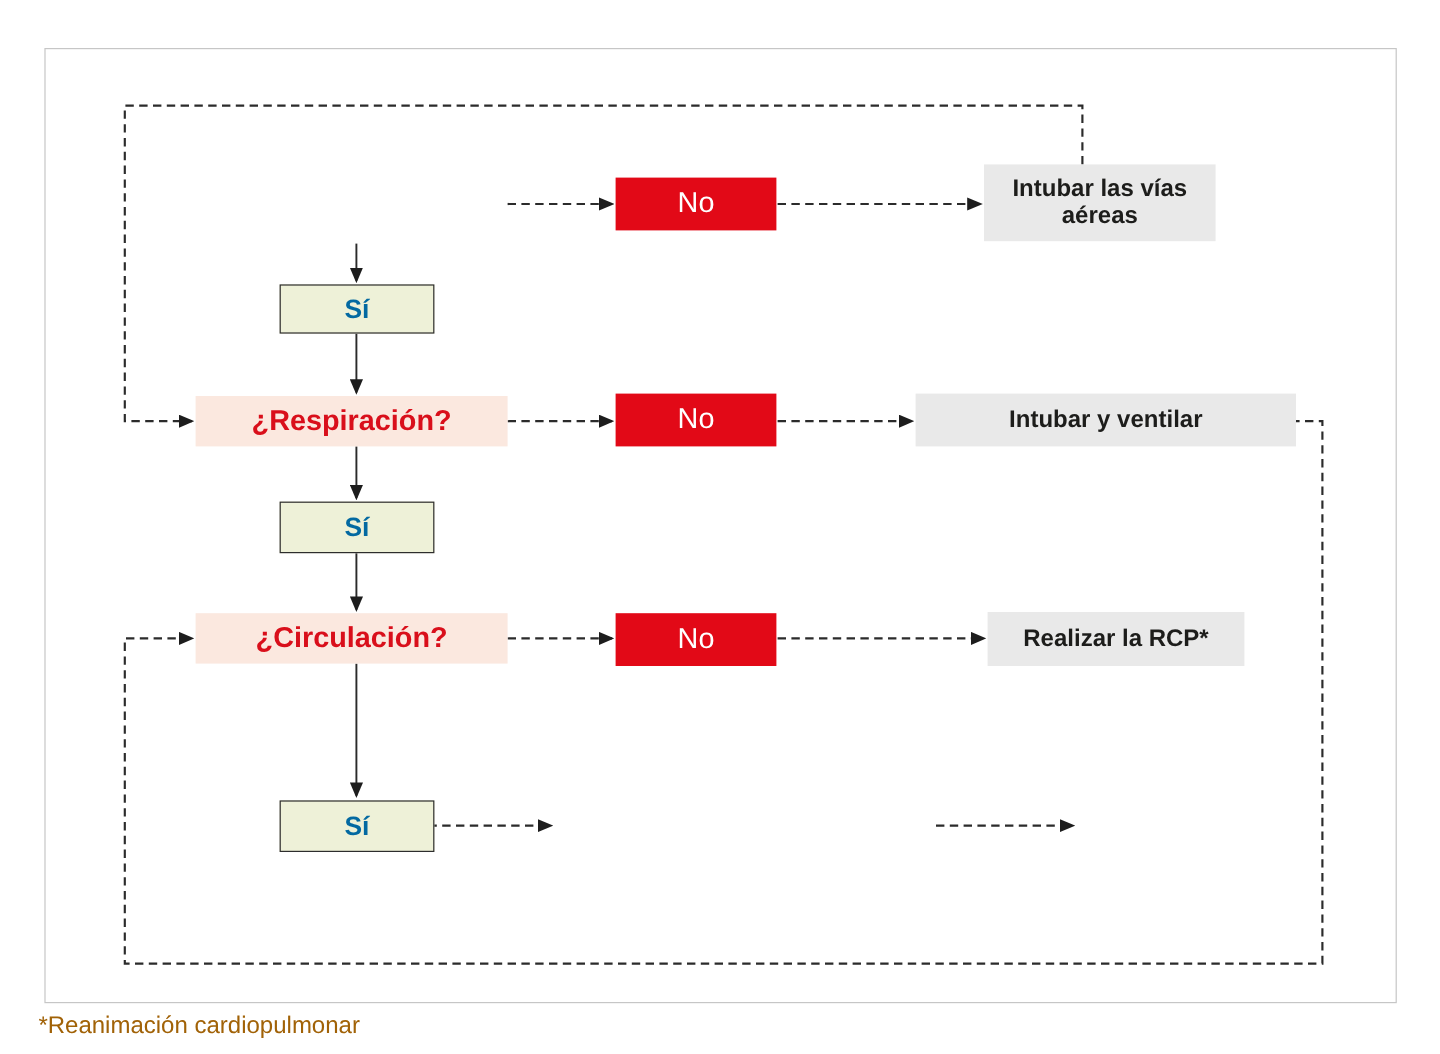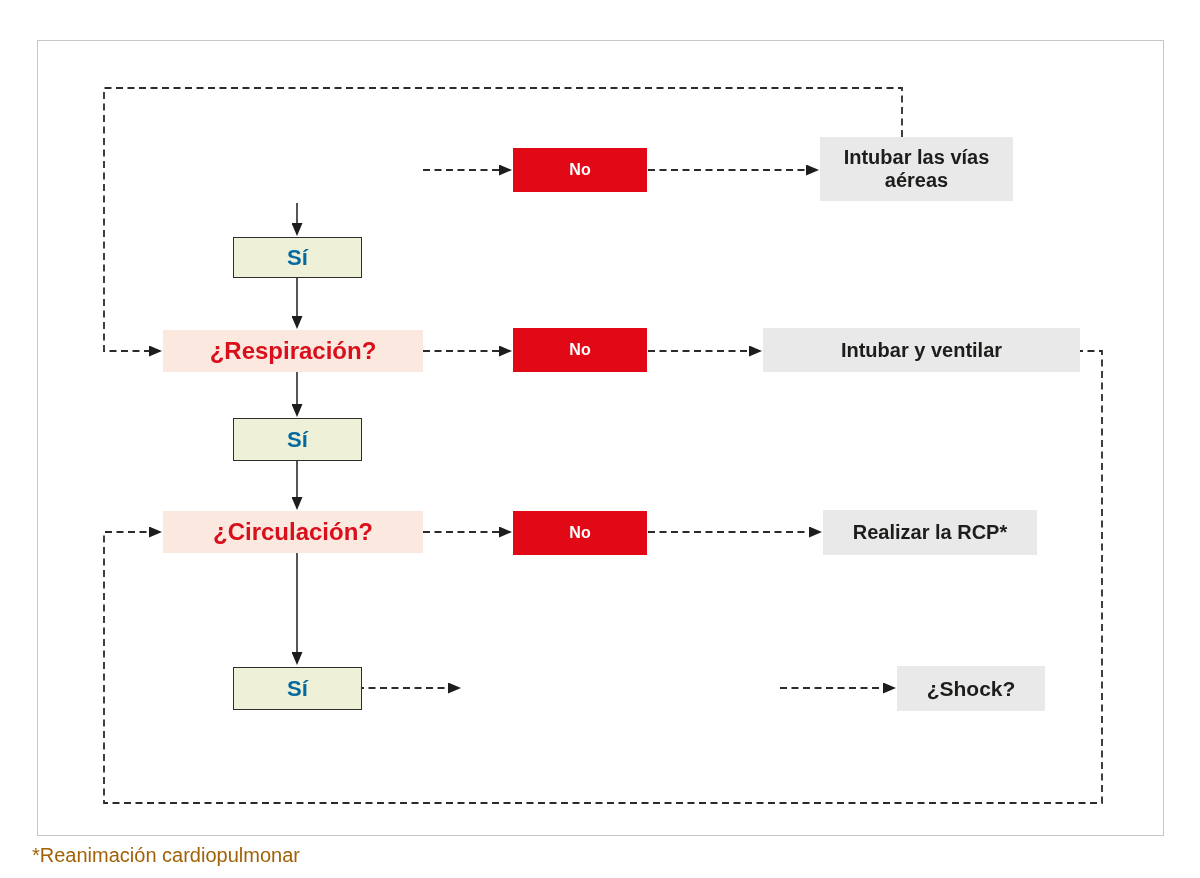--- a/index.html
+++ b/index.html
@@ -42,22 +42,22 @@
   .q-box {
     background: #fbe8df;
     color: #d90f1b;
     font-weight: bold;
     font-size: 24px;
     line-height: 26px;
   }
   .no-box {
     background: #e20917;
     color: #ffffff;
-    font-weight: bold;
-    font-size: 16px;
+    font-weight: normal;
+    font-size: 24px;
   }
   .yes-box {
     background: #eef1d8;
     border: 1.6px solid #2d2d2d;
     color: #0369a1;
     font-weight: bold;
     font-size: 22px;
   }
   .action-box {
     background: #e9e9e9;
@@ -139,17 +139,16 @@
   <div class="node no-box" style="left:513px; top:328px; width:134px; height:44px;">No</div>
   <div class="node action-box" style="left:763px; top:328px; width:317px; height:44px;">Intubar y ventilar</div>
   <div class="node yes-box" style="left:233px; top:418px; width:129px; height:43px;">Sí</div>
 
   <div class="node q-box" style="left:163px; top:511px; width:260px; height:42px;">¿Circulación?</div>
   <div class="node no-box" style="left:513px; top:511px; width:134px; height:44px;">No</div>
   <div class="node action-box" style="left:823px; top:510px; width:214px; height:45px;">Realizar la RCP*</div>
   <div class="node yes-box" style="left:233px; top:667px; width:129px; height:43px;">Sí</div>
 
 
-  <div class="node action-box" style="left:897px; top:666px; width:148px; height:45px; font-size:21px;">¿Shock?</div>
 
   <div class="footnote">*Reanimación cardiopulmonar</div>
 
 </div>
 
 </body></html>

